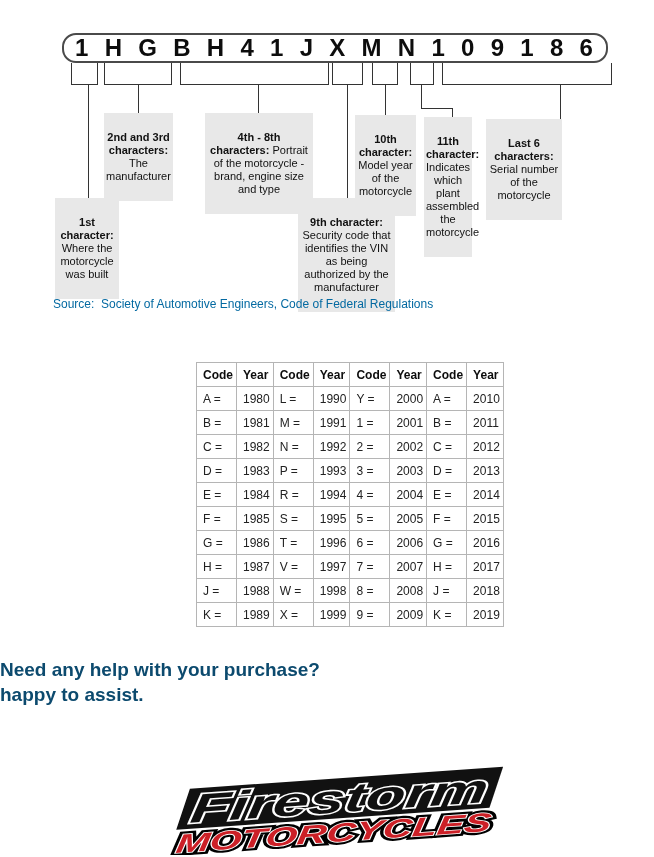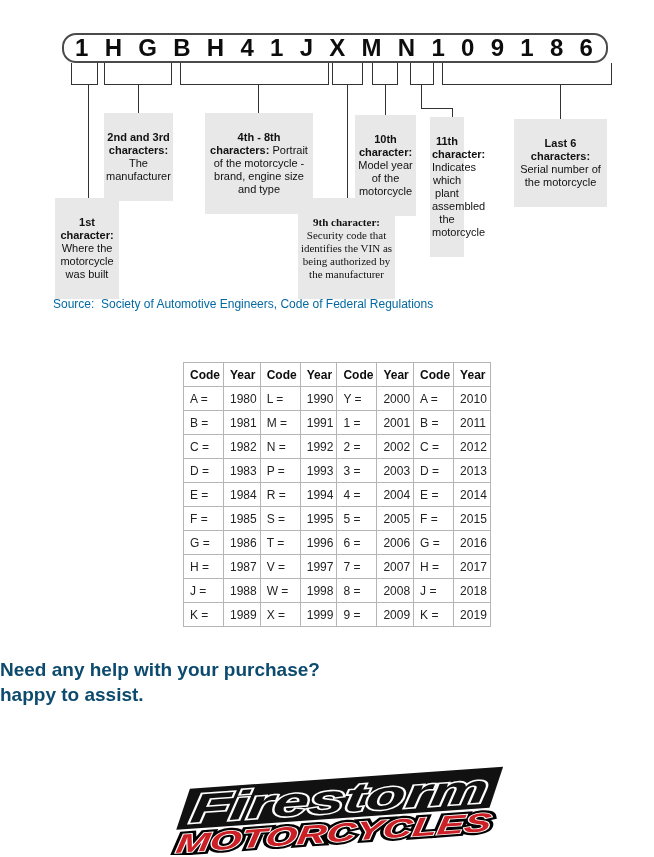--- a/index.html
+++ b/index.html
@@ -35,29 +35,29 @@
   .d6b{left:421px;top:108px;width:32px;} .d6c{left:452px;top:108px;height:10px;}
   .d7{left:560px;top:85px;height:34px;}
 
   
   .lbox {
     position:absolute; background:#e8e8e8; color:#111;
     font-size:11px; line-height:13px; text-align:center; padding:18px 2px;
   }
   .lbox .t { font-weight:bold; }
   .x1{left:55px;top:198px;width:64px;}  .x2{left:104px;top:113px;width:69px;}
-  .x3{left:205px;top:113px;width:108px;} .x4{left:298px;top:198px;width:97px;font-family:Liberation Serif, serif;}
-  .x5{left:355px;top:115px;width:61px;}  .x6{left:424px;top:117px;width:34px;margin-left:6px;}
-  .x7{left:514px;top:119px;width:93px;}
+  .x3{left:205px;top:113px;width:108px;} .x4{left:298px;top:198px;width:97px;}
+  .x5{left:355px;top:115px;width:61px;}  .x6{left:424px;top:117px;width:48px;}
+  .x7{left:486px;top:119px;width:76px;}
 
   .source { position:absolute; left:53px; top:297px; font-size:12px; color:#0369a1; white-space:pre; }
 
   
   .ytable {
-    position:absolute; left:183px; top:362px;
+    position:absolute; left:196px; top:362px;
     border-collapse:collapse; font-size:12px; color:#222; background:#fff;padding-left:29px;
   }
   .ytable th, .ytable td {
     border:1px solid #b5b5b5; padding:0 3px 0 6px; height:24px;
     text-align:left; white-space:nowrap;
   }
   .ytable th { font-weight:bold; color:#0d0d0d; }
 
   
   .help {

